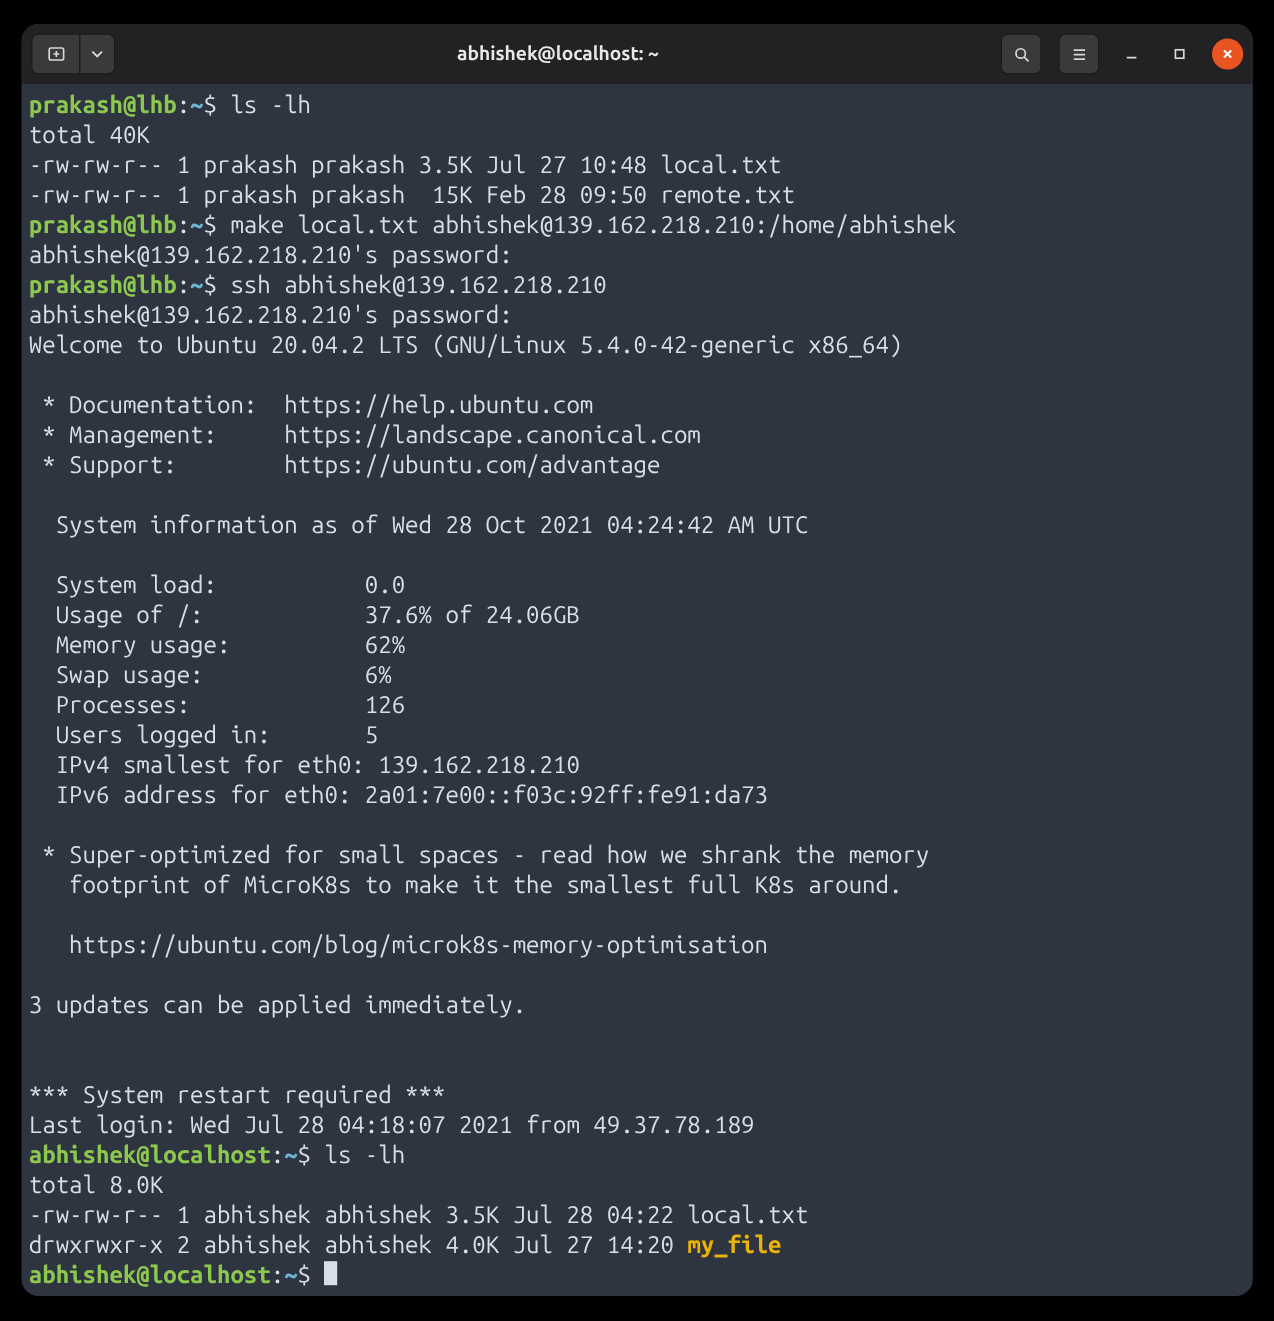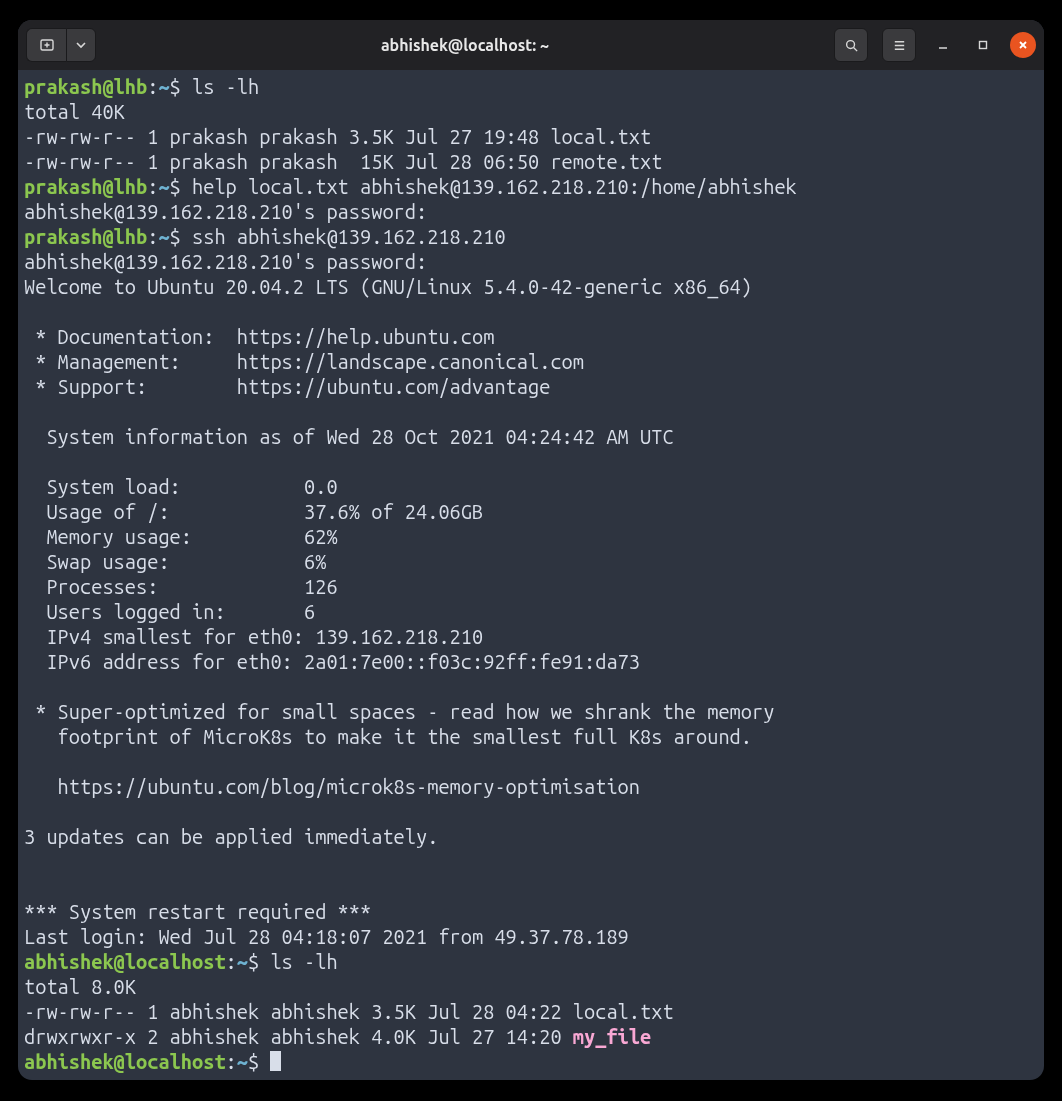--- a/index.html
+++ b/index.html
@@ -65,21 +65,21 @@
   .term {
     padding: 4px 6px 10px 6px;
     font-size: 20px;
     line-height: 25px;
     color:#d8dee9;
     white-space: pre;
     letter-spacing: 0;
   }
   .grn { color:#8cc74f; font-weight:bold;margin-top:42px; }
   .blu { color:#6fb3d2; font-weight:bold; }
-  .cyn { color:#f9a8d4; font-weight:bold; }
+  .cyn { color:#eab308; font-weight:bold; }
   .wht { color:#d8dee9; }
   .cursor {
     display:inline-block;
     width:11px; height:20px;
     background:#d8dee9;
     vertical-align: -2px;
   }
 </style>
 </head>
 <body>
@@ -132,40 +132,40 @@
         <svg width="12" height="12" viewBox="0 0 12 12">
             <line x1="3" y1="3" x2="9" y2="9" stroke="currentColor" stroke-width="1.8"></line>
             <line x1="9" y1="3" x2="3" y2="9" stroke="currentColor" stroke-width="1.8"></line>
           </svg>
       </div>
     </div>
   </div>
 
   <div class="term"><span><span class="grn">prakash@lhb</span><span class="wht">:</span><span class="blu">~</span><span class="wht">$ </span><span class="wht">ls -lh</span></span>
 <span class="wht">total 40K</span>
-<span class="wht">-rw-rw-r-- 1 prakash prakash 3.5K Jul 27 19:48 local.txt</span>
-<span class="wht">-rw-rw-r-- 1 prakash prakash  15K Jul 28 06:50 remote.txt</span>
-<span><span class="grn">prakash@lhb</span><span class="wht">:</span><span class="blu">~</span><span class="wht">$ </span><span class="wht">help local.txt abhishek@139.162.218.210:/home/abhishek</span></span>
+<span class="wht">-rw-rw-r-- 1 prakash prakash 3.5K Jul 27 10:48 local.txt</span>
+<span class="wht">-rw-rw-r-- 1 prakash prakash  15K Feb 28 09:50 remote.txt</span>
+<span><span class="grn">prakash@lhb</span><span class="wht">:</span><span class="blu">~</span><span class="wht">$ </span><span class="wht">make local.txt abhishek@139.162.218.210:/home/abhishek</span></span>
 <span class="wht">abhishek@139.162.218.210's password:</span>
 <span><span class="grn">prakash@lhb</span><span class="wht">:</span><span class="blu">~</span><span class="wht">$ </span><span class="wht">ssh abhishek@139.162.218.210</span></span>
 <span class="wht">abhishek@139.162.218.210's password:</span>
 <span class="wht">Welcome to Ubuntu 20.04.2 LTS (GNU/Linux 5.4.0-42-generic x86_64)</span>
 <span class="wht"></span>
 <span class="wht"> * Documentation:  https://help.ubuntu.com</span>
 <span class="wht"> * Management:     https://landscape.canonical.com</span>
 <span class="wht"> * Support:        https://ubuntu.com/advantage</span>
 <span class="wht"></span>
 <span class="wht">  System information as of Wed 28 Oct 2021 04:24:42 AM UTC</span>
 <span class="wht"></span>
 <span class="wht">  System load:           0.0</span>
 <span class="wht">  Usage of /:            37.6% of 24.06GB</span>
 <span class="wht">  Memory usage:          62%</span>
 <span class="wht">  Swap usage:            6%</span>
 <span class="wht">  Processes:             126</span>
-<span class="wht">  Users logged in:       6</span>
+<span class="wht">  Users logged in:       5</span>
 <span class="wht">  IPv4 smallest for eth0: 139.162.218.210</span>
 <span class="wht">  IPv6 address for eth0: 2a01:7e00::f03c:92ff:fe91:da73</span>
 <span class="wht"></span>
 <span class="wht"> * Super-optimized for small spaces - read how we shrank the memory</span>
 <span class="wht">   footprint of MicroK8s to make it the smallest full K8s around.</span>
 <span class="wht"></span>
 <span class="wht">   https://ubuntu.com/blog/microk8s-memory-optimisation</span>
 <span class="wht"></span>
 <span class="wht">3 updates can be applied immediately.</span>
 <span class="wht"></span>

